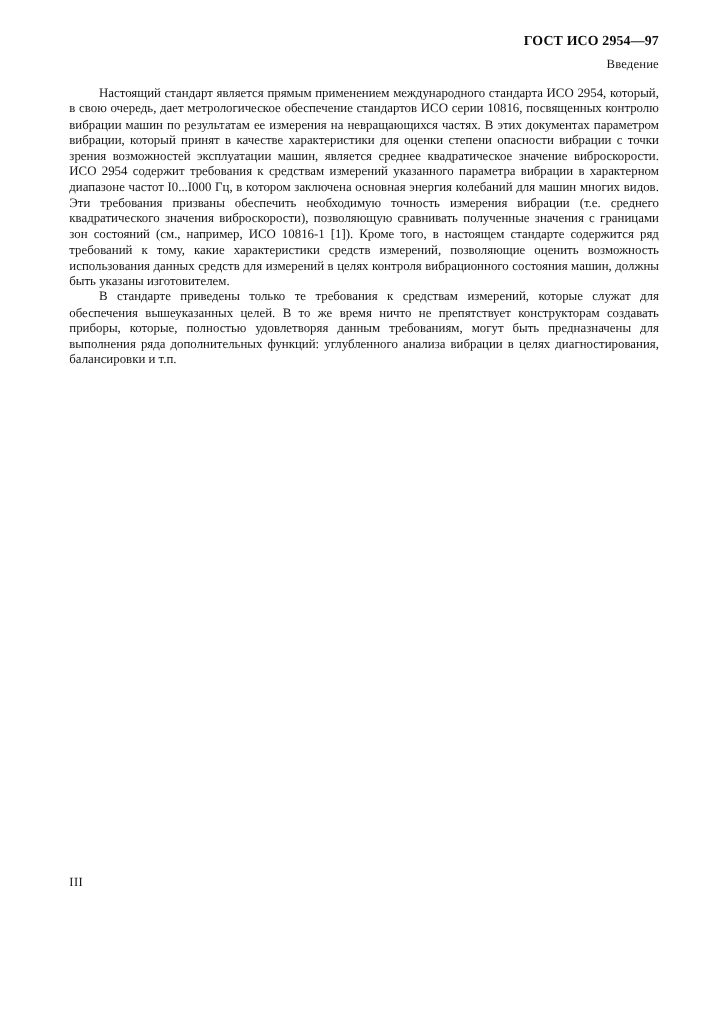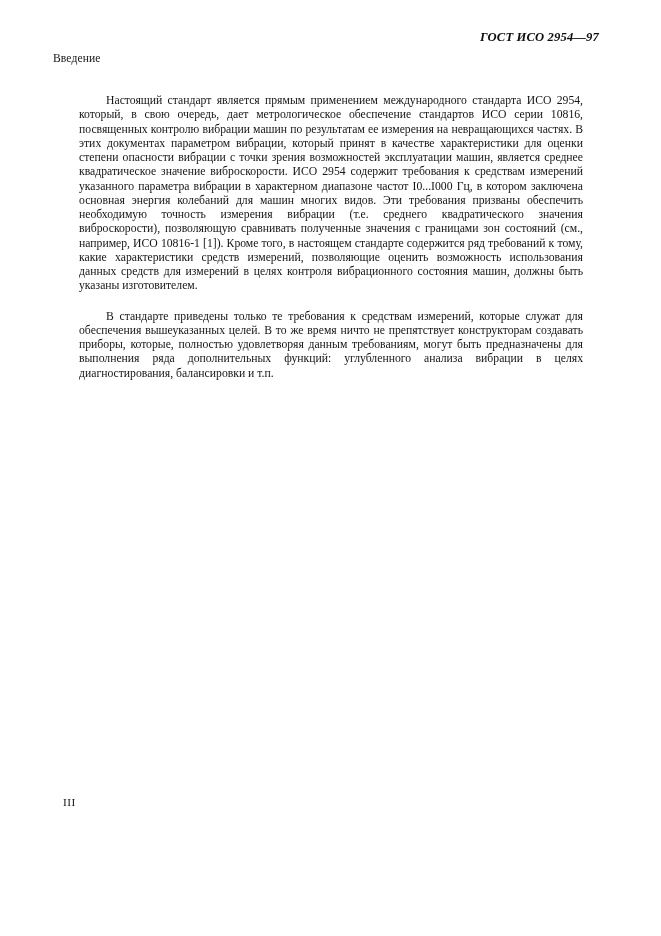--- a/index.html
+++ b/index.html
@@ -27,44 +27,43 @@
     position: absolute;
     top: 30px;
     left: 63px;
     width: 536px;
     text-align: right;
     font-weight: bold;
     font-size: 12.6px;
     letter-spacing: 0.15px;
     color: #0d0d0d;
     white-space: nowrap;
-    font-style: italic;
   }
 
   
   .section-title {
     position: absolute;
     top: 52px;
-    left: 53px;
+    left: 63px;
     width: 536px;
-    text-align: left;
+    text-align: right;
     font-size: 11.6px;
     color: #151515;
     letter-spacing: 0.1px;
   }
 
   
   .body-block {
     position: absolute;
     top: 78px;
     left: 63px;
     width: 536px;
   }
   .para {
-    margin: 16px;
+    margin: 0;
     text-align: justify;
     text-justify: inter-word;
     font-size: 11.7px;
     line-height: 14.25px;
     color: #151515;
     text-indent: 27px;
     hyphens: none;
   }
   .para + .para {
     margin-top: 0;

